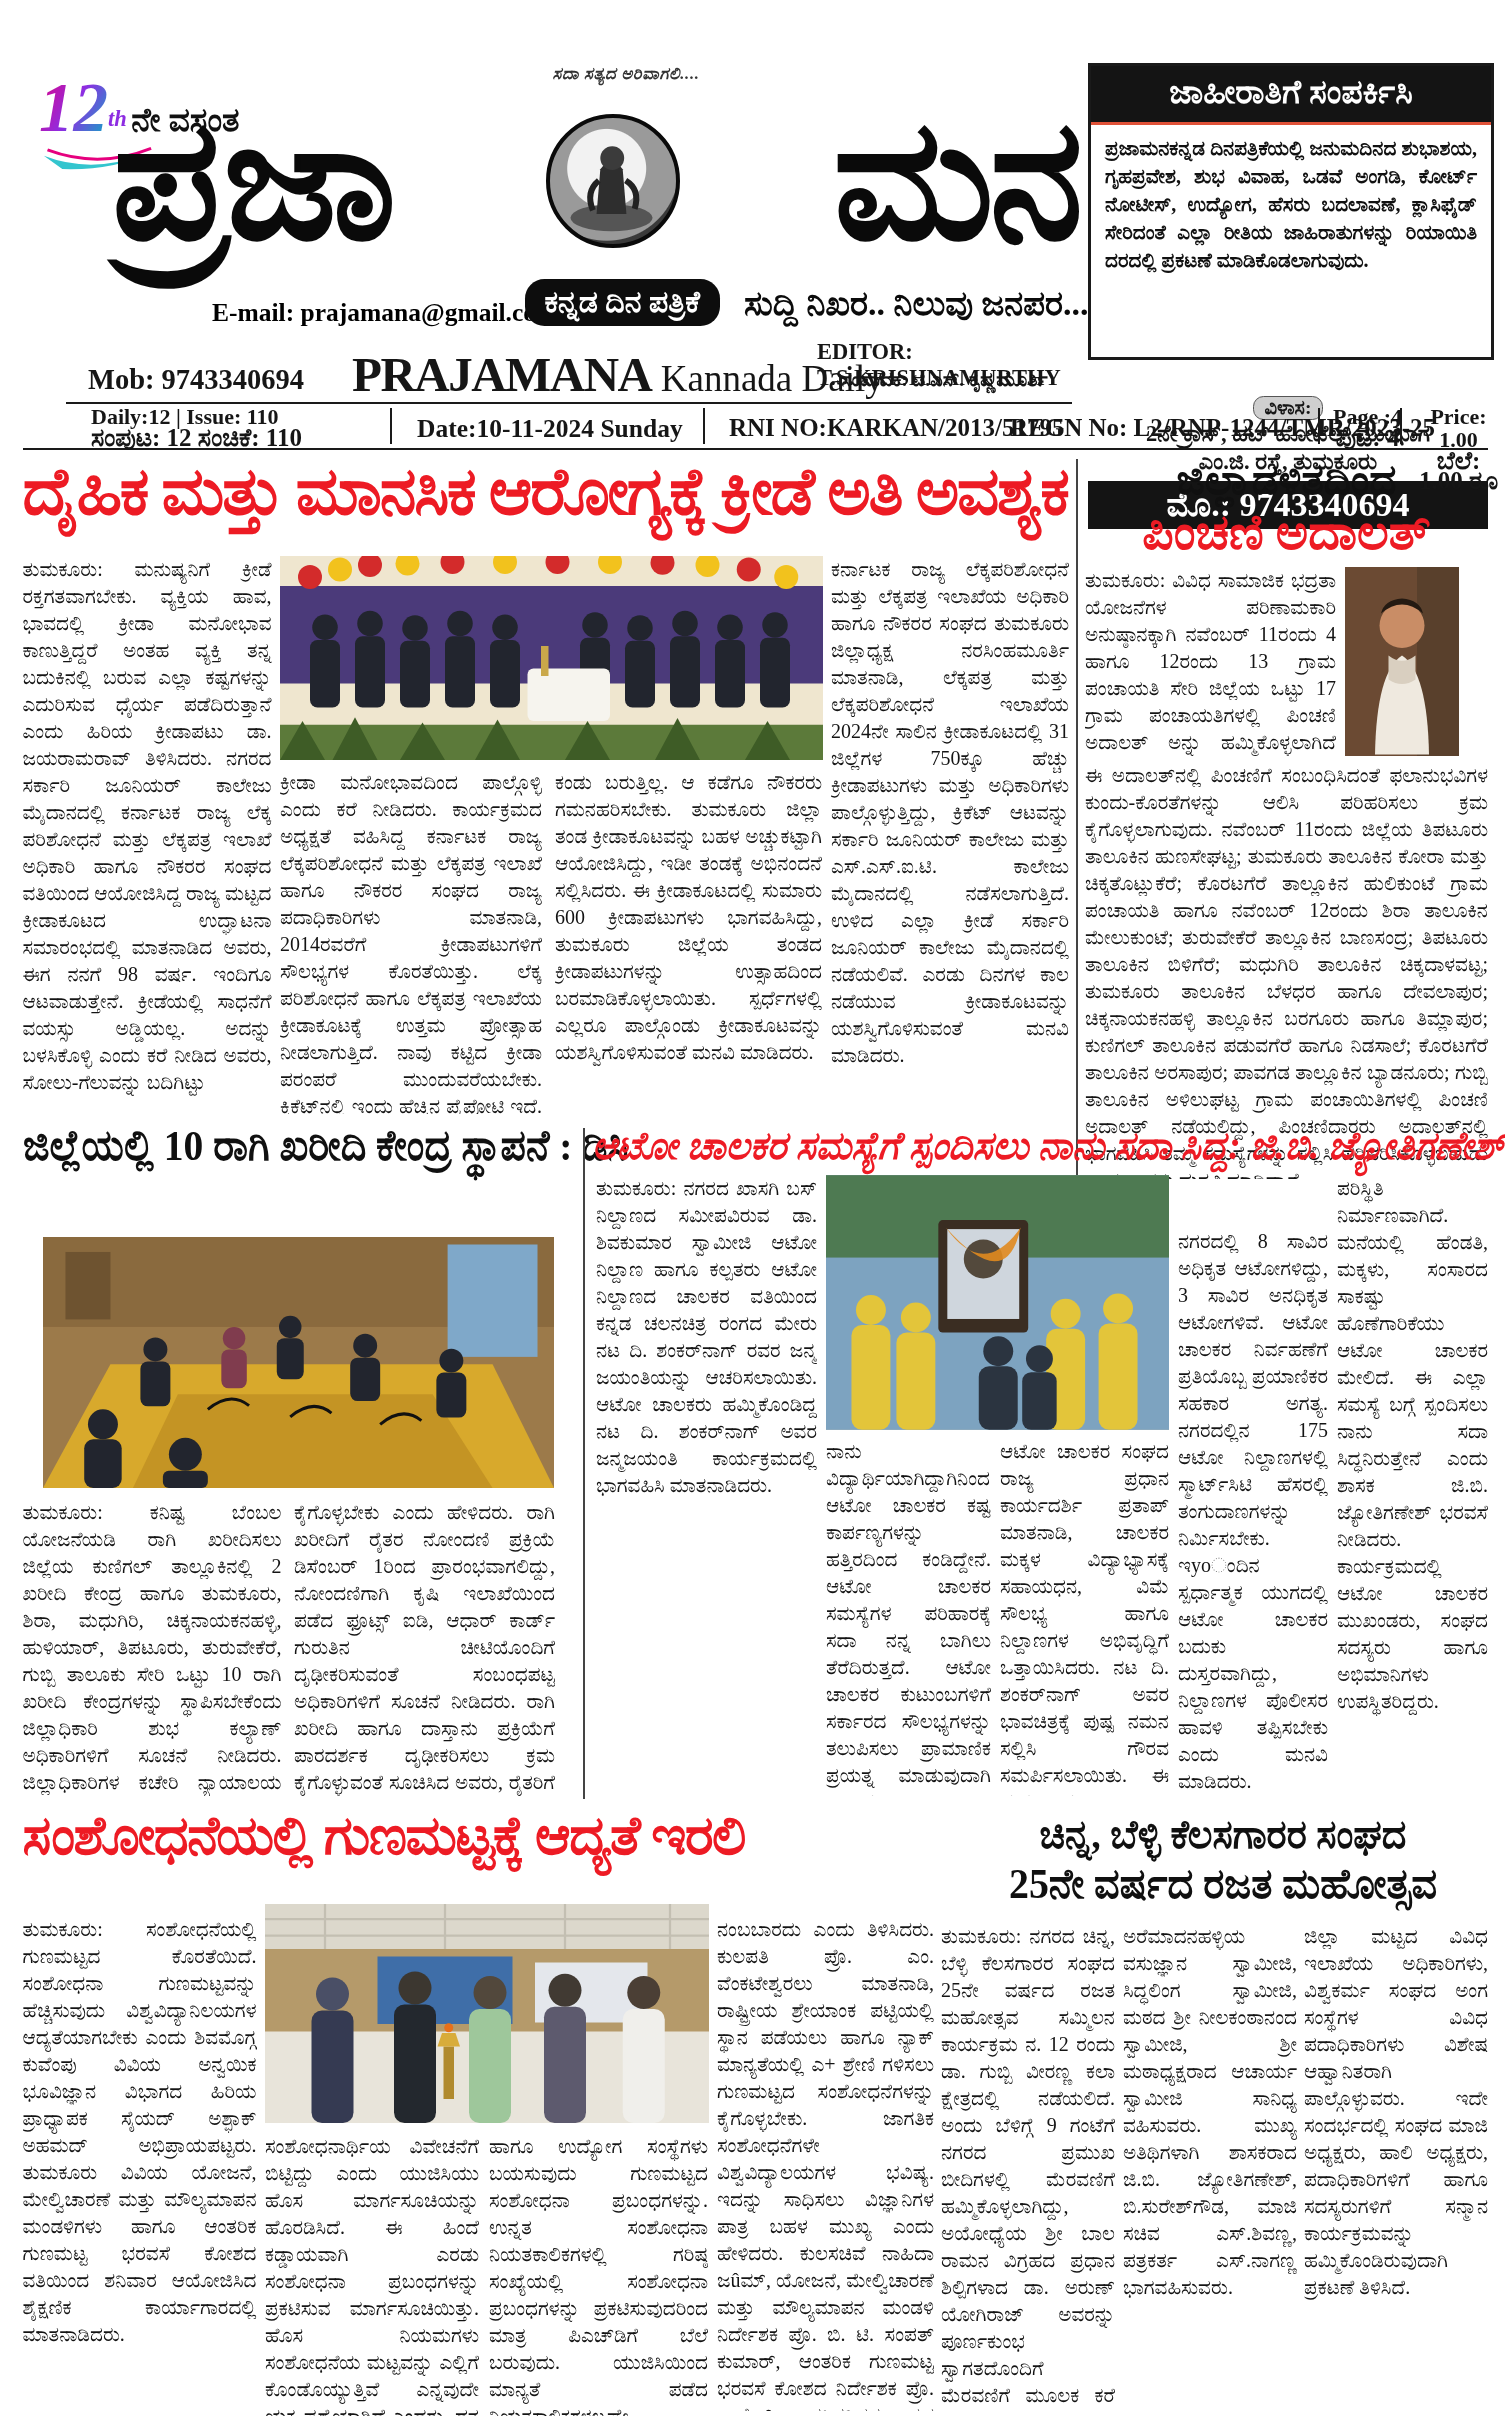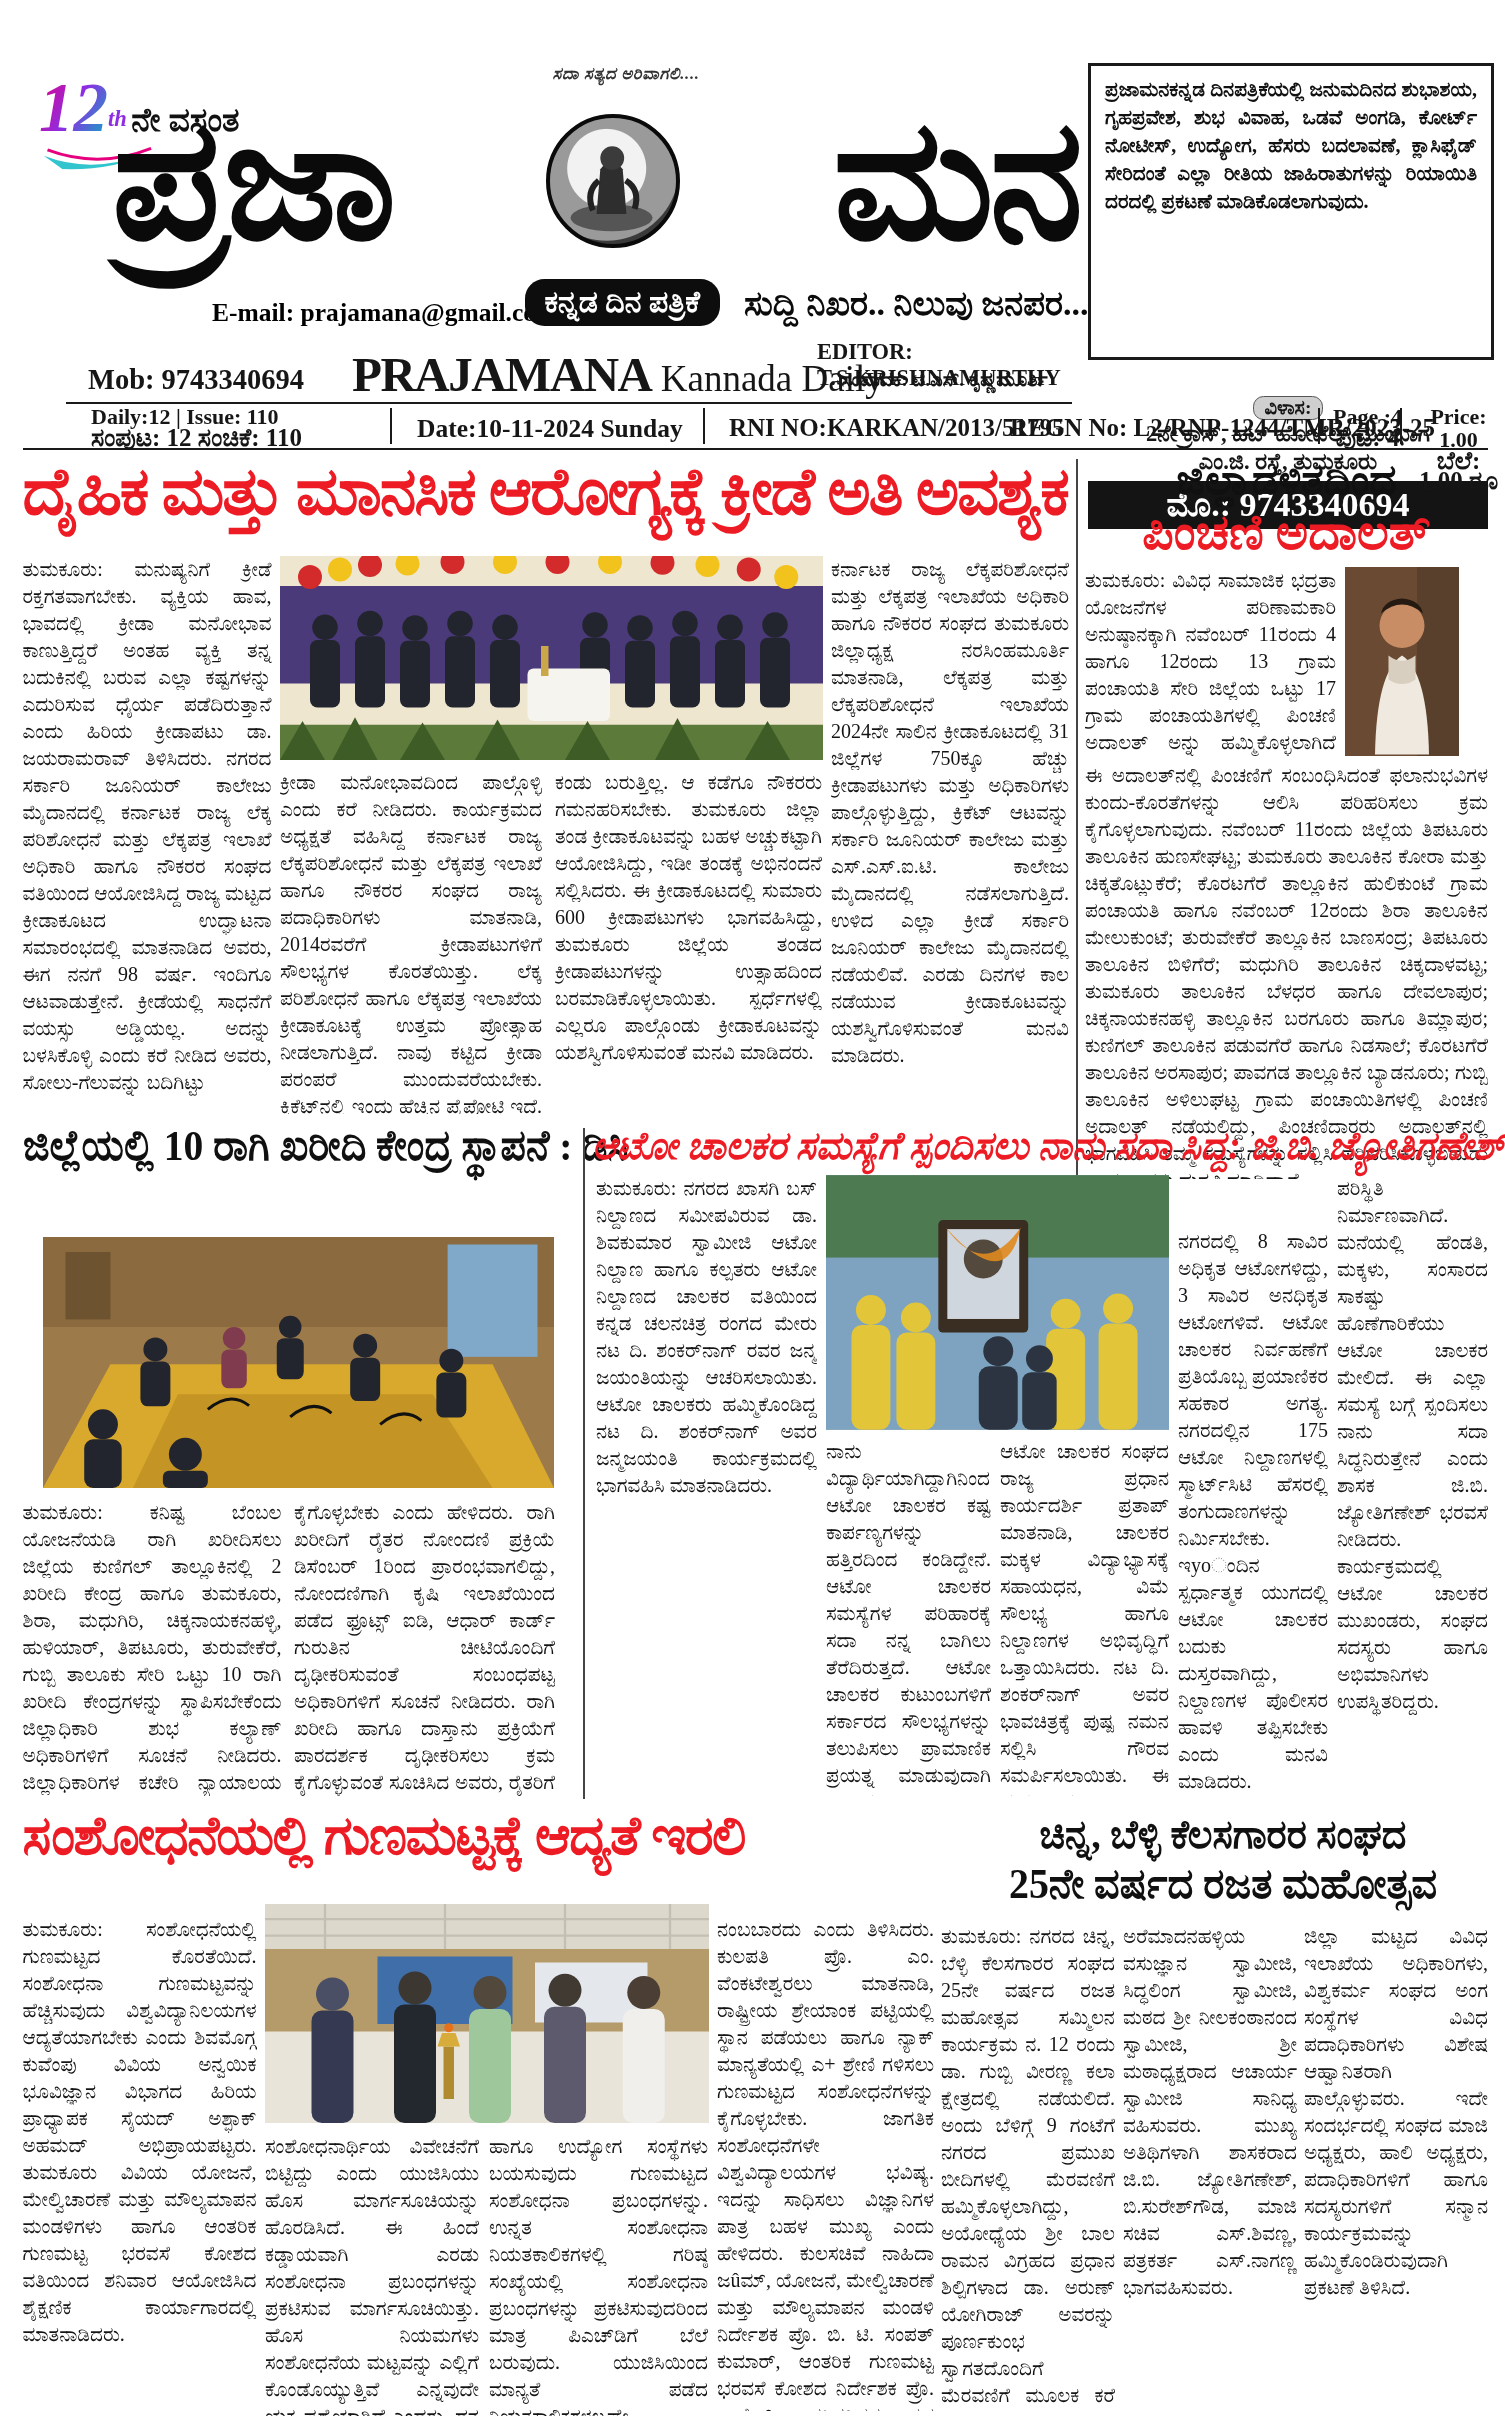--- a/index.html
+++ b/index.html
@@ -85,20 +85,21 @@
 
   <div class="abs email">E-mail: prajamana@gmail.com</div>
   <div class="abs badge">ಕನ್ನಡ ದಿನ ಪತ್ರಿಕೆ</div>
   <div class="abs tagline">ಸುದ್ದಿ ನಿಖರ.. ನಿಲುವು ಜನಪರ....</div>
   <div class="abs editor-en">EDITOR: T.S.KRISHNAMURTHY</div>
   <div class="abs editor-kn">ಸಂಪಾದಕ: ಟಿ.ಎಸ್. ಕೃಷ್ಣಮೂರ್ತಿ</div>
   <div class="abs mob">Mob: 9743340694</div>
   <div class="abs paper-en"><span>PRAJAMANA</span><small> Kannada Daily</small></div>
 
   <div class="abs adbox">
+    <div class="hd">ಜಾಹೀರಾತಿಗೆ ಸಂಪರ್ಕಿಸಿ</div>
     <div class="bd">ಪ್ರಜಾಮನಕನ್ನಡ ದಿನಪತ್ರಿಕೆಯಲ್ಲಿ ಜನುಮದಿನದ ಶುಭಾಶಯ, ಗೃಹಪ್ರವೇಶ, ಶುಭ ವಿವಾಹ, ಒಡವೆ ಅಂಗಡಿ, ಕೋರ್ಟ್ ನೋಟೀಸ್, ಉದ್ಯೋಗ, ಹೆಸರು ಬದಲಾವಣೆ, ಕ್ಲಾಸಿಫೈಡ್ ಸೇರಿದಂತೆ ಎಲ್ಲಾ ರೀತಿಯ ಜಾಹಿರಾತುಗಳನ್ನು ರಿಯಾಯಿತಿ ದರದಲ್ಲಿ ಪ್ರಕಟಣೆ ಮಾಡಿಕೊಡಲಾಗುವುದು.</div>
   </div>
   <div class="abs adr">
     <div><span class="lbl">ವಿಳಾಸ:</span></div>
     <div class="a1">2ನೇ ಕ್ರಾಸ್, ಹಟ್ ಹೋಟೆಲ್ ಮುಂಭಾಗ</div>
     <div class="a2">ಎಂ.ಜಿ. ರಸ್ತೆ, ತುಮಕೂರು</div>
     <div class="ph">ಮೊ.: 9743340694</div>
   </div>
 
   <div class="rule" style="left:66px;top:402px;width:1006px;height:2.2px;"></div>

